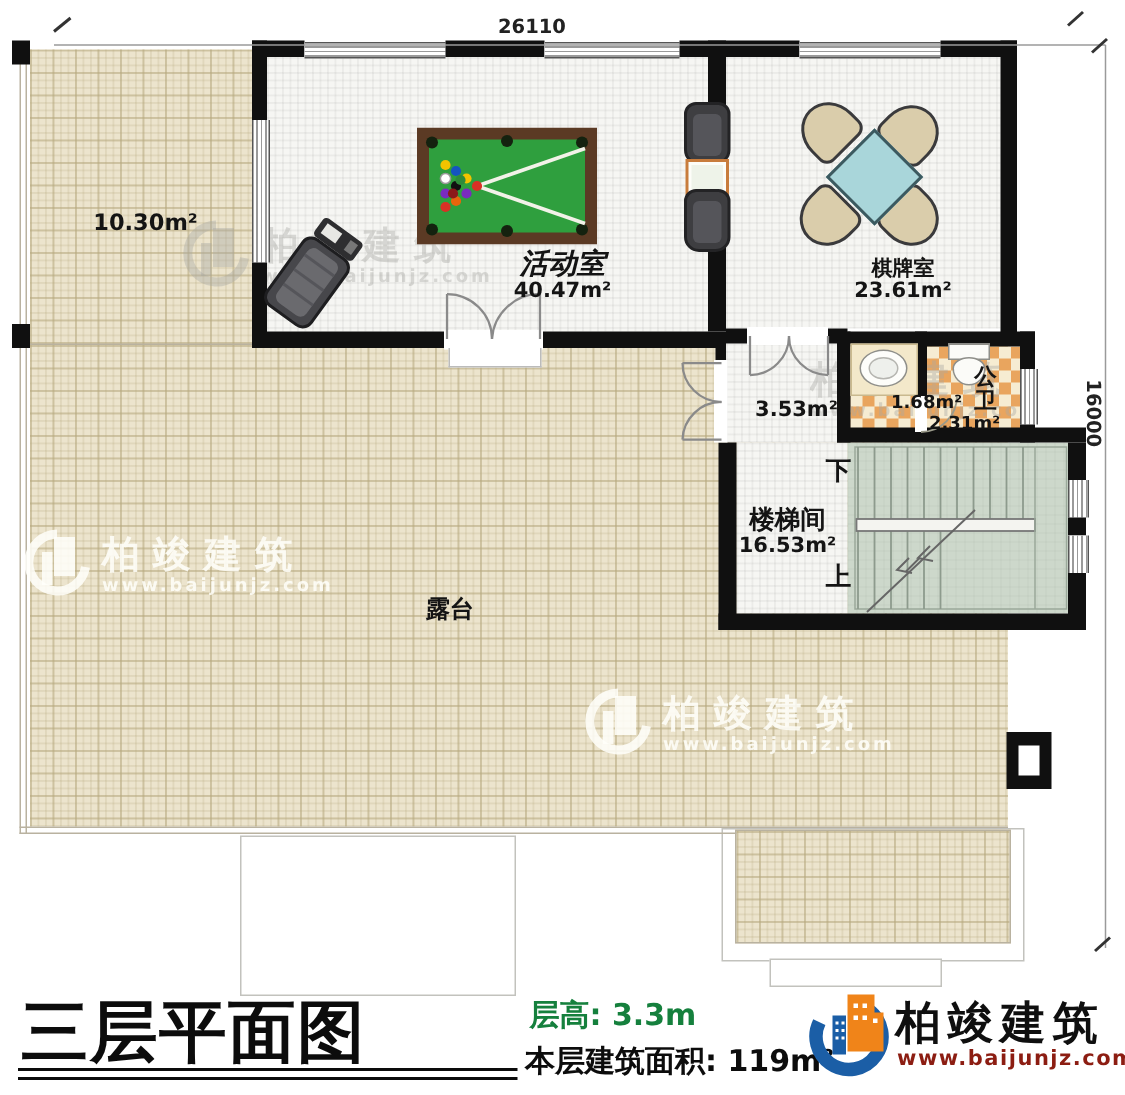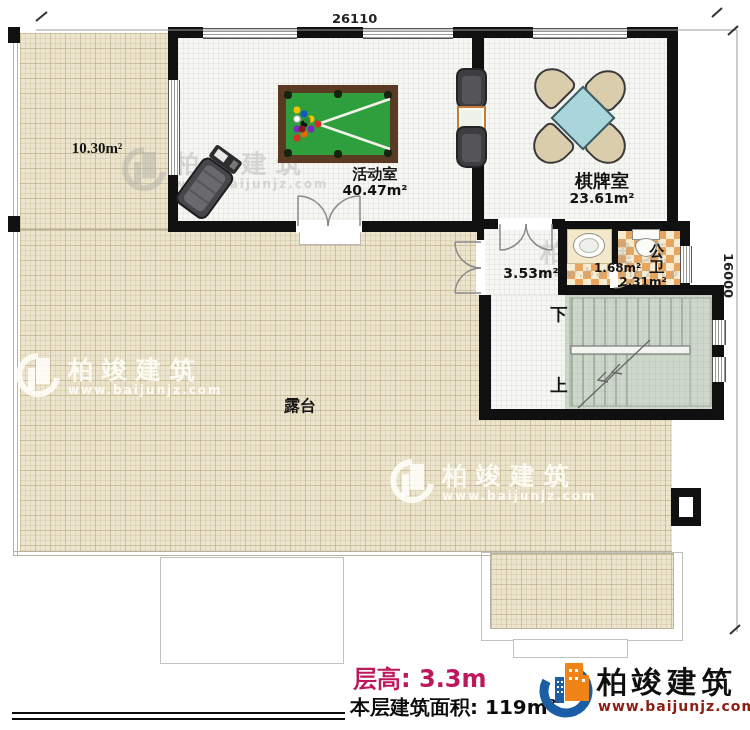--- a/index.html
+++ b/index.html
@@ -65,21 +65,21 @@
   
   .wm{position:absolute;display:flex;align-items:center;gap:8px;pointer-events:none;}
   .wm .txt .t1{font-size:25px;font-weight:800;letter-spacing:9px;line-height:1;}
   .wm .txt .t2{font-size:12px;font-weight:700;letter-spacing:2px;line-height:1.4;}
   .wm-light{color:rgba(255,255,250,.85);}
   .wm-dark{color:rgba(168,168,162,.40);}
   
   .title-main{position:absolute;left:14px;top:658px;font-size:45px;font-weight:600;letter-spacing:1px;color:#0c0c0c;}
   .title-underline{position:absolute;left:12px;top:712px;width:333px;height:4px;border-top:2px solid #0c0c0c;border-bottom:2px solid #0c0c0c;}
   .title-scale{position:absolute;left:250px;top:668px;font-size:38px;font-weight:500;color:#0c0c0c;}
-  .spec1{position:absolute;left:353px;top:663px;font-size:24px;font-weight:600;color:#be185d;}
+  .spec1{position:absolute;left:353px;top:663px;font-size:20px;font-weight:600;color:#15803d;}
   .spec2{position:absolute;left:350px;top:694px;font-size:20px;font-weight:600;color:#0c0c0c;}
   .brand-name{position:absolute;left:597px;top:662px;font-size:30px;font-weight:800;letter-spacing:5px;color:#0f0f0f;}
   .brand-url{position:absolute;left:598px;top:698px;font-size:14px;font-weight:700;letter-spacing:1px;color:#8c1d12;}
 </style>
 </head>
 <body>
 
 <div id="stage">
 
   <div class="abs beige-floor" style="left:20px;top:33px;width:148px;height:197px;"></div>
@@ -320,53 +320,58 @@
       <g stroke="#666" stroke-width="1.3" fill="none">
         <line x1="578" y1="408" x2="650" y2="340"></line>
         <line x1="604" y1="381" x2="613" y2="372"></line>
         <path d="M606 372 L598 380 L608 382"></path>
         <path d="M620 364 L612 372 L622 374"></path>
       </g>
     </g>
   </svg>
 
   <div class="room-label" style="left:47px;top:141px;width:100px;">
-    <div class="ar" style="font-size:15px;font-family:Liberation Serif, serif;">10.30m²</div>
+    <div class="ar" style="font-size:15px;">10.30m²</div>
   </div>
   <div class="room-label" style="left:327px;top:167px;width:96px;">
-    <div class="nm" style="font-size:15px;">活动室</div>
+    <div class="nm" style="font-size:19px;font-style:italic;">活动室</div>
     <div class="ar" style="font-size:14px;">40.47m²</div>
   </div>
   <div class="room-label" style="left:556px;top:172px;width:92px;">
-    <div class="nm" style="font-size:18px;">棋牌室</div>
+    <div class="nm" style="font-size:14px;">棋牌室</div>
     <div class="ar" style="font-size:14px;">23.61m²</div>
   </div>
   <div class="room-label" style="left:500px;top:266px;width:62px;">
     <div class="ar" style="font-size:14px;">3.53m²</div>
   </div>
   <div class="room-label" style="left:566px;top:262px;width:46px;margin-left:28px;">
     <div class="ar" style="font-size:12px;">1.68m²</div>
   </div>
   <div class="room-label" style="left:618px;top:244px;width:50px;">
     <div class="nm" style="font-size:15px;margin-left:28px;">公卫</div>
     <div class="ar" style="font-size:12px;">2.31m²</div>
   </div>
+  <div class="room-label" style="left:490px;top:339px;width:70px;">
+    <div class="nm" style="font-size:17px;">楼梯间</div>
+    <div class="ar" style="font-size:14px;">16.53m²</div>
+  </div>
   <div class="room-label" style="left:548px;top:306px;width:22px;">
     <div class="nm" style="font-size:17px;">下</div>
   </div>
   <div class="room-label" style="left:548px;top:377px;width:22px;">
     <div class="nm" style="font-size:17px;">上</div>
   </div>
   <div class="room-label" style="left:278px;top:398px;width:44px;">
     <div class="nm" style="font-size:16px;">露台</div>
   </div>
 
   <div class="dim" style="left:332px;top:11px;">26110</div>
   <div class="dim" style="left:705px;top:268px;transform:rotate(90deg);transform-origin:center;width:46px;text-align:center;">16000</div>
 
+  <div class="title-main">三层平面图</div>
   <div class="title-underline"></div>
   <div class="spec1">层高: 3.3m</div>
   <div class="spec2">本层建筑面积: 119m²</div>
 
   <svg class="abs" style="left:538px;top:655px;" width="60" height="66" viewBox="0 0 60 66">
     <circle cx="28" cy="36" r="22" fill="none" stroke="#1b5ea6" stroke-width="9" stroke-dasharray="100 39" transform="rotate(-55 28 36)"></circle>
     <polygon points="27,8 45,8 45,20 51,20 51,46 27,46" fill="#f08419"></polygon>
     <rect x="17" y="22" width="9" height="26" fill="#1b5ea6"></rect>
     <g fill="#ffffff">
       <rect x="19" y="26" width="2" height="2"></rect>

